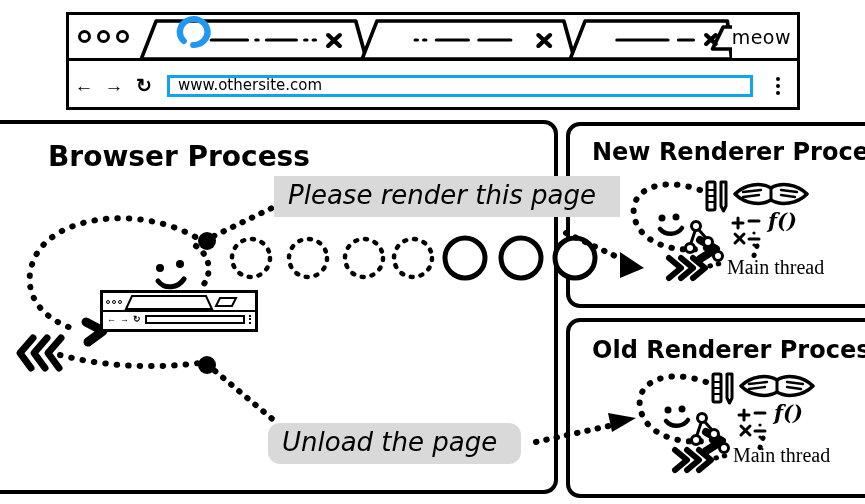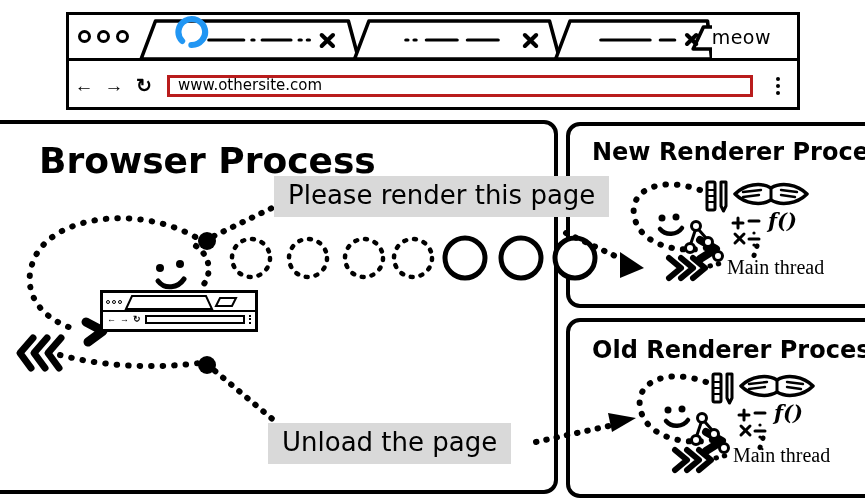--- a/index.html
+++ b/index.html
@@ -34,36 +34,36 @@
   }
   .win-dots { display: flex; gap: 6px; padding: 0 8px 0 9px; }
   .win-dot {
     width: 13px; height: 13px; border-radius: 50%;
     border: 3.5px solid #000; box-sizing: border-box;
   }
   .tabs-wrap { position: relative; flex: 1; height: 100%; }
   .brand {
     font-family: "DejaVu Sans", sans-serif;
     font-size: 19px; letter-spacing: .5px;
-    padding-right: 26px; white-space: nowrap;
+    padding-right: 6px; white-space: nowrap;
   }
   .toolbar {
     position: absolute; left: 0; top: 46px;
     width: 100%; height: 49px;
     display: flex; align-items: center; gap: 0;
     box-sizing: border-box;
   }
   .nav-btn {
     width: 30px; height: 30px;
     display: flex; align-items: center; justify-content: center;
     font-size: 19px; font-weight: bold;
   }
   .urlbar {
     flex: 1; height: 22px; margin: 0 12px 0 8px;
-    border: 3px solid #b91c1c; box-sizing: border-box;
+    border: 3px solid #0ea5e9; box-sizing: border-box;
     display: flex; align-items: center;
     padding-left: 8px;
     font-family: "DejaVu Sans", sans-serif;
     font-size: 15px; line-height: 1;
     overflow: hidden; white-space: nowrap;
   }
   .kebab {
     width: 26px; height: 30px;
     display: flex; flex-direction: column; align-items: center;
     justify-content: center; gap: 3px; margin-right: 6px;
@@ -89,36 +89,37 @@
   #old-renderer {
     left: 566px; top: 318px;
     width: 320px; height: 180px;
   }
   .panel-title {
     position: absolute;
     font-family: "DejaVu Sans", sans-serif;
     font-weight: bold;
     white-space: nowrap;
   }
-  #browser-process .panel-title { left: 55px; top: 16px; font-size: 36px; }
+  #browser-process .panel-title { left: 64px; top: 16px; font-size: 28px; }
   #new-renderer .panel-title  { left: 22px; top: 12px; font-size: 24px; }
   #old-renderer .panel-title  { left: 22px; top: 14px; font-size: 24px; }
 
   
   .msg-label {
     position: absolute;
     background: #d9d9d9;
     font-family: "DejaVu Sans", sans-serif;
     font-size: 26px;
-    padding: 6px 14px 8px 14px;
+    padding: 6px 24px 8px 14px;
     white-space: nowrap;
     line-height: 1.05;
+    font-style: italic;
   }
   #label-render { left: 274px; top: 176px; }
-  #label-unload { left: 268px; top: 423px; }
+  #label-unload { left: 268px; top: 423px; border-radius: 12px; }
 
   
   #ui-thread {
     position: absolute; left: 100px; top: 290px;
     width: 158px; height: 42px;
   }
   .mini-win {
     width: 100%; height: 100%;
     border: 3px solid #000; box-sizing: border-box;
     background: #fff; position: relative;

